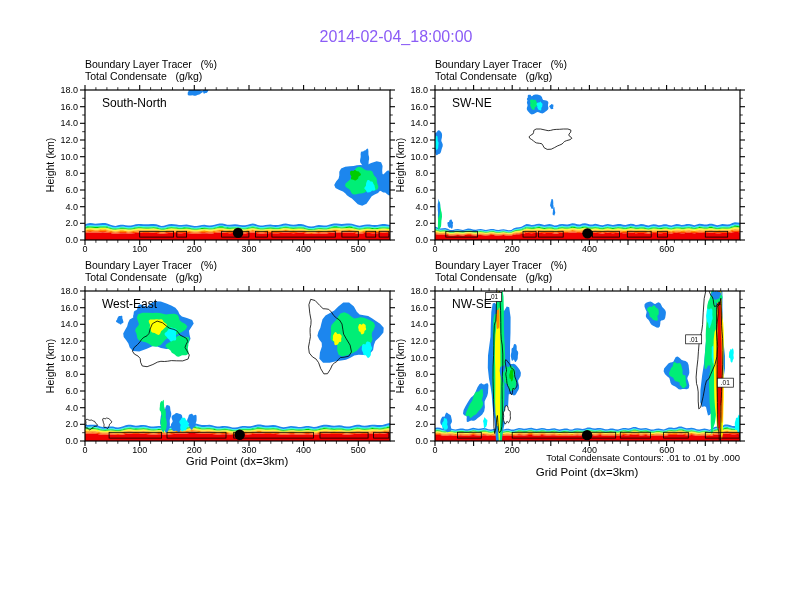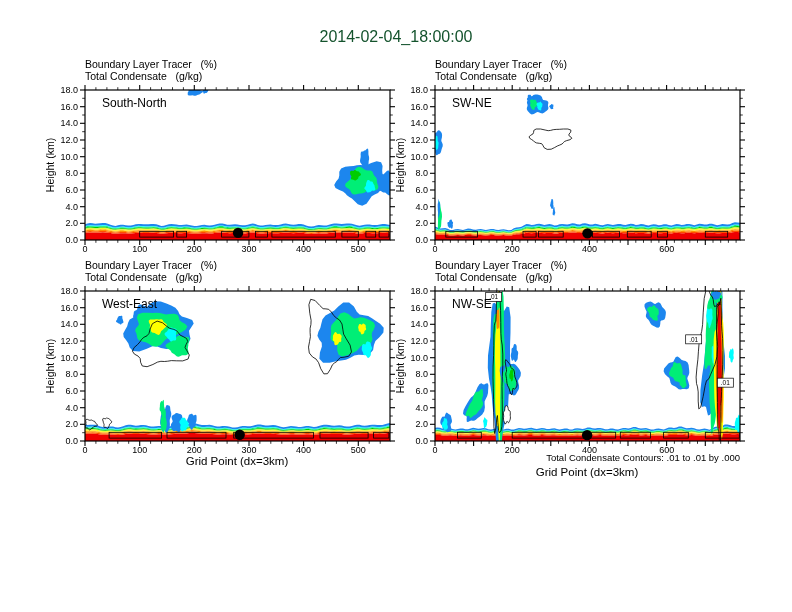--- a/index.html
+++ b/index.html
@@ -1,17 +1,17 @@
 <!DOCTYPE html>
 <html><head>
 <meta charset="utf-8">
 <style>
   html,body{margin:0;padding:0;background:#fff;}
   .page{position:relative;width:792px;height:504px;background:#fff;overflow:hidden;
-        font-family:"Liberation Sans",sans-serif;color:#14532d;}
+        font-family:"Liberation Sans",sans-serif;color:#8b5cf6;}
   .title{position:absolute;top:28px;left:0;width:792px;text-align:center;
          font-size:16px;font-weight:500;}
   svg{position:absolute;overflow:visible;}
   svg text{font-family:"Liberation Sans",sans-serif;fill:#000;}
   .hdr{font-size:10.5px;white-space:pre;}
   .olab{font-size:12px;}
   .ylab{font-size:10.5px;}
   .xtitle{font-size:11.5px;text-anchor:middle;}
   .note{font-size:9.5px;}
 </style>

